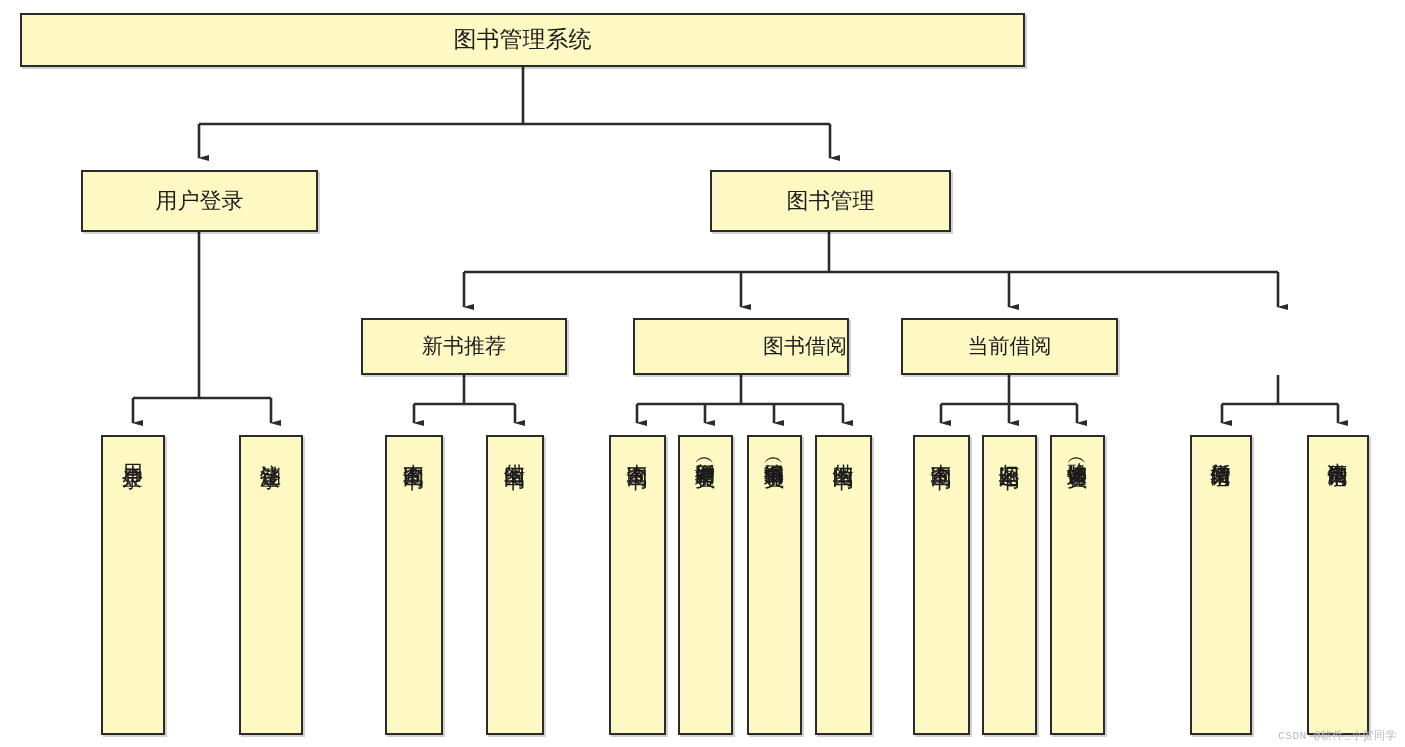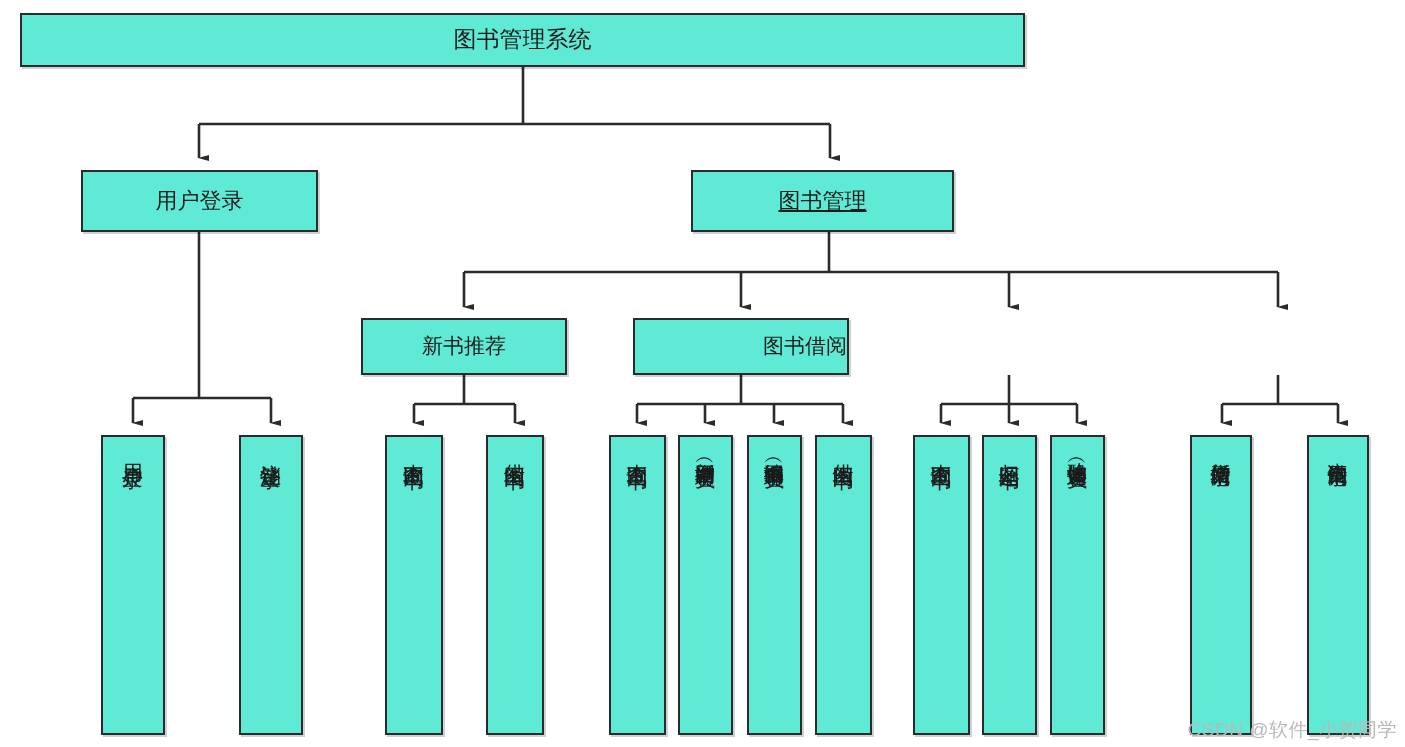--- a/index.html
+++ b/index.html
@@ -23,21 +23,21 @@
     left: 0;
     top: 0;
     width: 1405px;
     height: 747px;
     pointer-events: none;
   }
   
   .node {
     position: absolute;
     box-sizing: border-box;
-    background: #5eead4;
+    background: #fef9c3;
     border: 2px solid #2b2b2b;
     box-shadow: 2px 2px 0 0 rgba(0,0,0,0.18);
     display: flex;
     align-items: center;
     justify-content: center;
     color: #1b1b1b;
     z-index: 2;
   }
   .node .label {
     line-height: 1.18;
@@ -68,25 +68,26 @@
   .node.leaf.tall .label {
     font-size: 20px;
     letter-spacing: 1px;
   }
 
   
   #watermark {
     position: absolute;
     right: 8px;
     bottom: 4px;
-    font-size: 19px;
+    font-size: 11px;
     color: #b9b9b9;
     letter-spacing: 0.5px;
     z-index: 3;
     white-space: pre;
+    font-family: Liberation Mono, monospace;
   }
 </style>
 </head>
 <body>
 
 <div id="canvas">
 
   <svg id="wires" viewBox="0 0 1405 747" xmlns="http://www.w3.org/2000/svg">
     <defs>
       <marker id="arw" markerWidth="10" markerHeight="12" refX="3" refY="10" orient="auto" markerUnits="userSpaceOnUse">
@@ -138,32 +139,35 @@
   </svg>
 
   <div class="node root" style="left:20px; top:13px; width:1005px; height:54px;">
     <span class="label">图书管理系统</span>
   </div>
 
   <div class="node lvl2" style="left:81px; top:170px; width:237px; height:62px;">
     <span class="label">用户登录</span>
   </div>
 
-  <div class="node lvl2" style="left:691px; top:170px; width:263px; height:62px;text-decoration:underline;">
+  <div class="node lvl2" style="left:710px; top:170px; width:241px; height:62px;">
     <span class="label">图书管理</span>
   </div>
 
   <div class="node lvl3" style="left:361px; top:318px; width:206px; height:57px;justify-content:center;">
     <span class="label">新书推荐</span>
   </div>
 
   <div class="node lvl3" style="left:633px; top:318px; width:216px; height:57px;justify-content:flex-end;">
     <span class="label">图书借阅</span>
   </div>
 
+  <div class="node lvl3" style="left:901px; top:318px; width:217px; height:57px;">
+    <span class="label">当前借阅</span>
+  </div>
 
 
   <div class="node leaf" style="left:101px; top:435px; width:64px; height:300px;">
     <span class="label">用户登录</span>
   </div>
 
   <div class="node leaf" style="left:239px; top:435px; width:64px; height:300px;">
     <span class="label">注销登录</span>
   </div>
 

